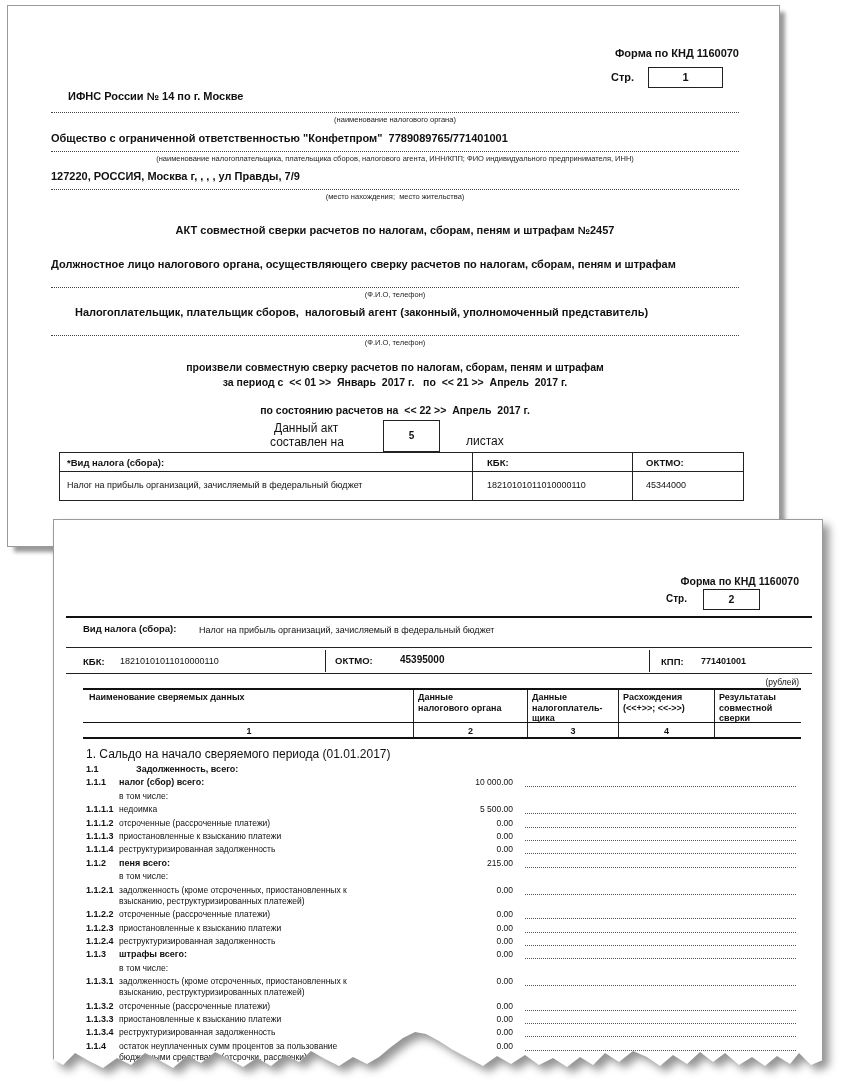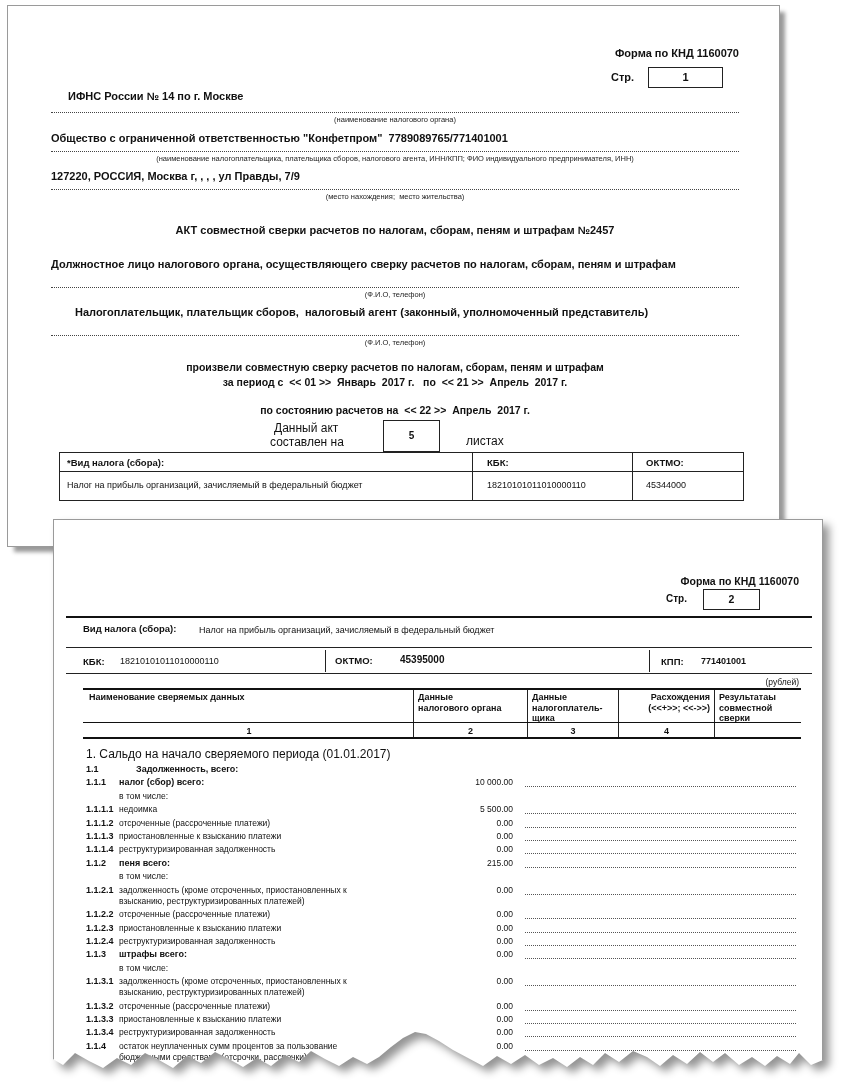--- a/index.html
+++ b/index.html
@@ -61,21 +61,21 @@
   .lbl-b{font-weight:bold;font-size:9.5px;}
   .val-r{font-size:9px;}
   .vsep{position:absolute;width:0;height:22px;border-left:1px solid #222;}
   
   .p2h{position:absolute;left:29px;top:168px;width:718px;border-top:2px solid #111;display:flex;box-sizing:border-box;min-height:34px;}
   .p2n{position:absolute;left:29px;top:202px;width:718px;height:17px;border-top:1.5px solid #111;border-bottom:2px solid #111;display:flex;box-sizing:border-box;}
   .c{box-sizing:border-box;padding:2px 4px;font-size:9px;font-weight:bold;line-height:10.5px;white-space:pre-line;}
   .c1{width:330px;padding-left:6px;}
   .c2{width:114px;border-left:1px solid #222;}
   .c3{width:91px;border-left:1px solid #222;}
-  .c4{width:96px;border-left:1px solid #222;text-align:right;}
+  .c4{width:96px;border-left:1px solid #222;}
   .c5{width:87px;border-left:1px solid #222;}
   .p2n .c{text-align:center;padding-top:3px;}
   .p2rows{position:absolute;left:29px;top:243px;width:718px;}
   .p2row{position:relative;height:13.4px;}
   .p2row.two{height:24.6px;}
   .p2row .num{position:absolute;left:3px;top:1px;font-weight:bold;font-size:9px;}
   .p2row .lbl{position:absolute;left:36px;top:1px;width:265px;font-size:8.5px;line-height:11.3px;white-space:pre-line;}
   .p2row.ind .lbl{left:53px;}
   .p2row.b .lbl{font-weight:bold;font-size:9px;}
   .p2row .val{position:absolute;left:280px;top:1px;width:150px;text-align:right;font-size:8.5px;}

